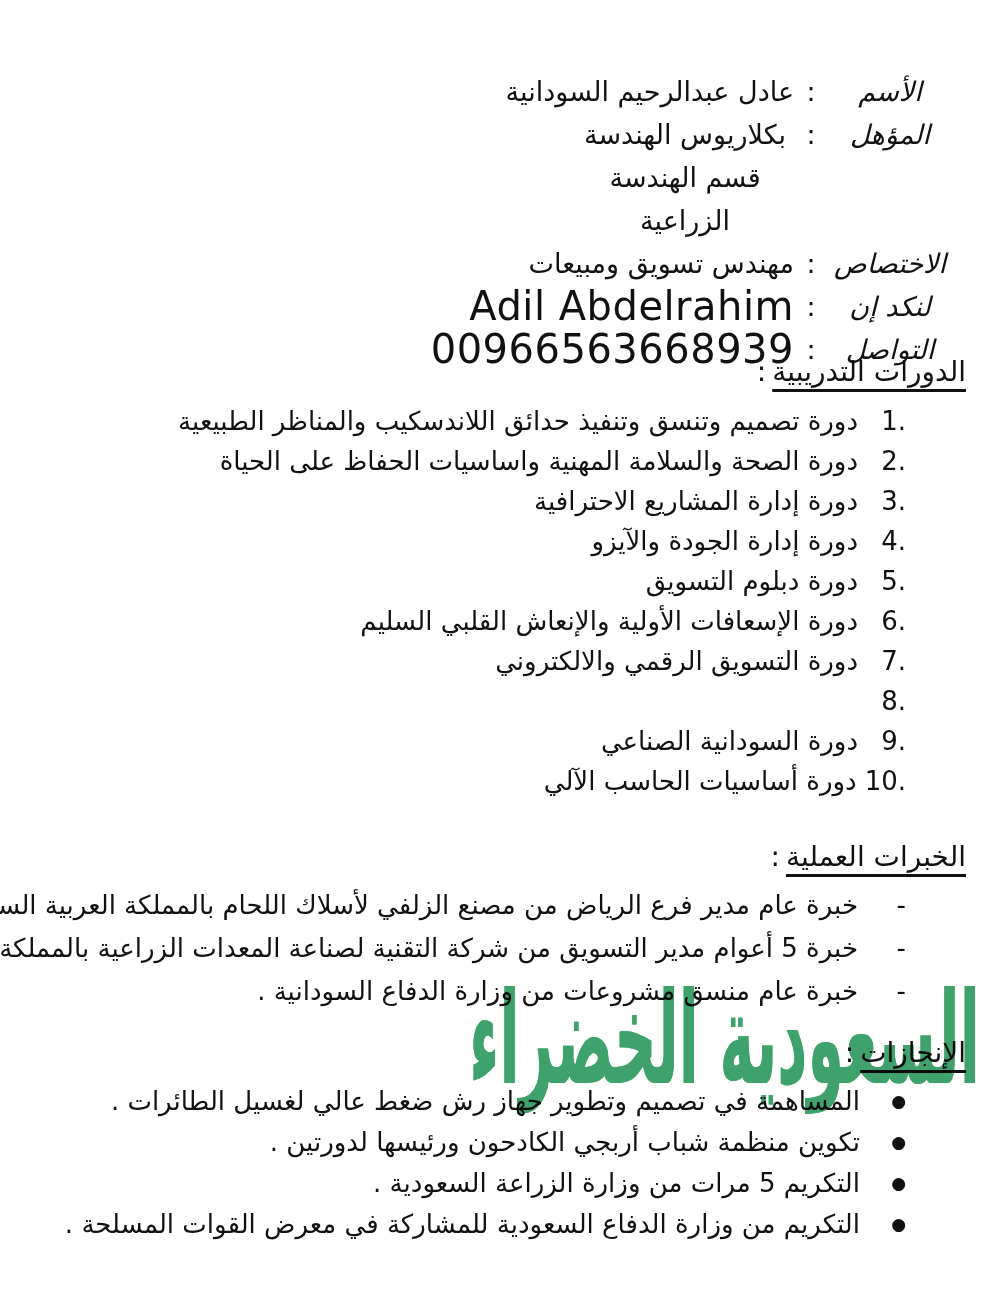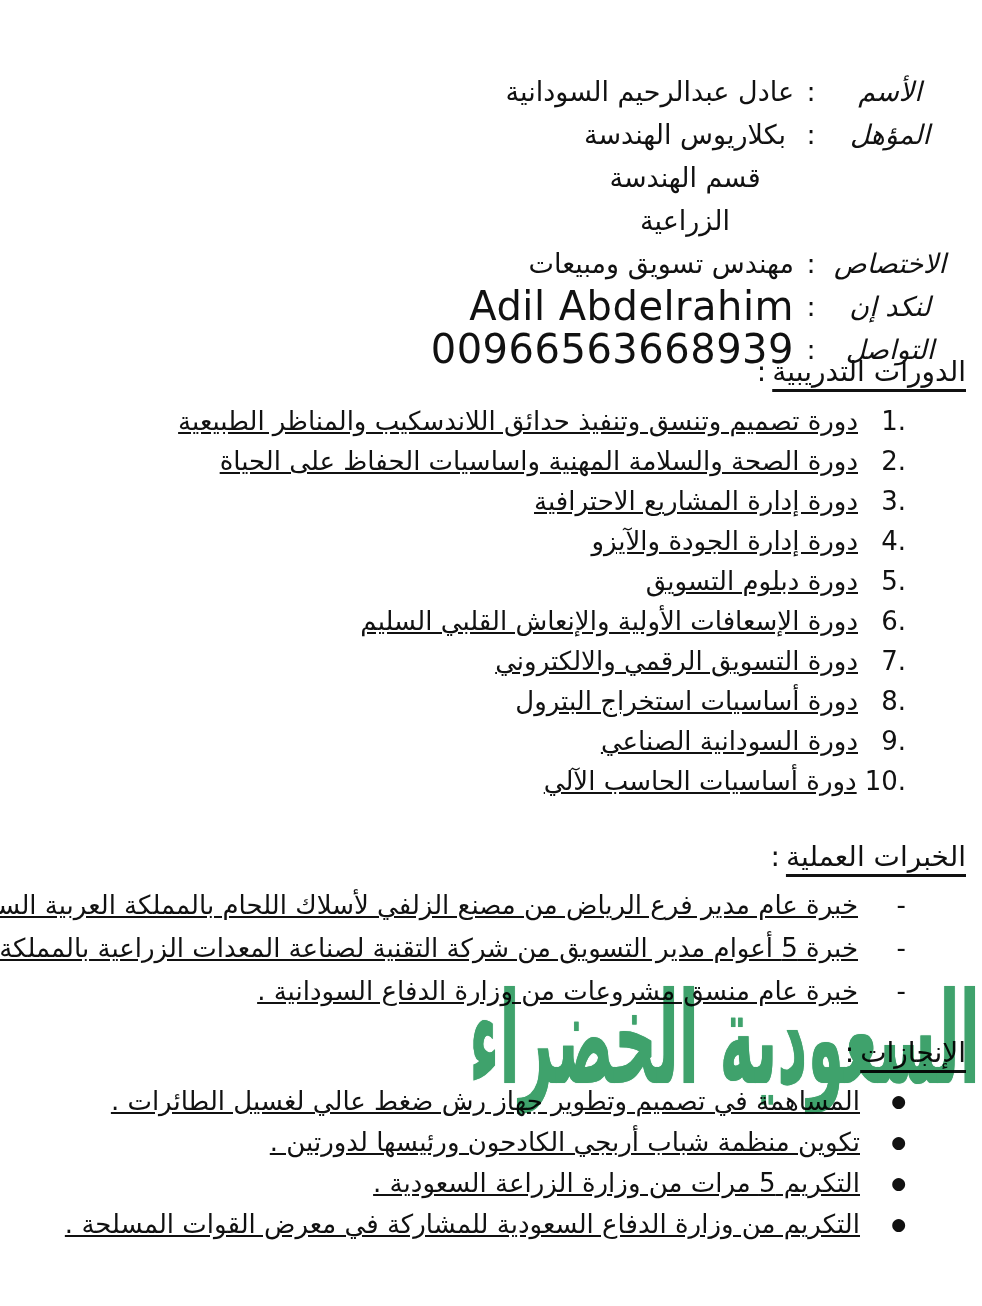--- a/index.html
+++ b/index.html
@@ -26,21 +26,21 @@
   .head-colon{margin-right:6px;}
   
   .list{position:absolute;right:76px;margin:0;padding:0;list-style:none;}
   .list li{display:flex;align-items:flex-start;white-space:nowrap;}
   .courses li{font-size:26px;line-height:40px;}
   .experience li{font-size:26px;line-height:43px;}
   .achievements li{font-size:26px;line-height:41px;}
   .li-num{min-width:40px;text-align:right;direction:ltr;unicode-bidi:isolate;margin-left:8px;}
   .li-dash{min-width:26px;margin-left:22px;text-align:right;}
   .li-bullet{min-width:24px;margin-left:22px;text-align:right;font-size:17px;line-height:41px;}
-  .li-text{text-align:right;text-decoration:underline;}
+  .li-text{text-align:right;}
   .pos-courses-head{top:355px;}
   .pos-courses-list{top:401px;}
   .pos-exp-head{top:840px;}
   .pos-exp-list{top:884px;}
   .pos-ach-head{top:1036px;}
   .pos-ach-list{top:1081px;}
   
   .watermark{
     position:absolute;
     top:972px;right:2px;
@@ -115,21 +115,20 @@
     <li>
         <span class="li-num">6.</span>
         <span class="li-text">دورة الإسعافات الأولية والإنعاش القلبي السليم</span>
       </li>
     <li>
         <span class="li-num">7.</span>
         <span class="li-text">دورة التسويق الرقمي والالكتروني</span>
       </li>
     <li>
         <span class="li-num">8.</span>
-        <span class="li-text">دورة أساسيات استخراج البترول</span>
       </li>
     <li>
         <span class="li-num">9.</span>
         <span class="li-text">دورة السودانية الصناعي</span>
       </li>
     <li>
         <span class="li-num">10.</span>
         <span class="li-text">دورة أساسيات الحاسب الآلي</span>
       </li>
   </ol>

